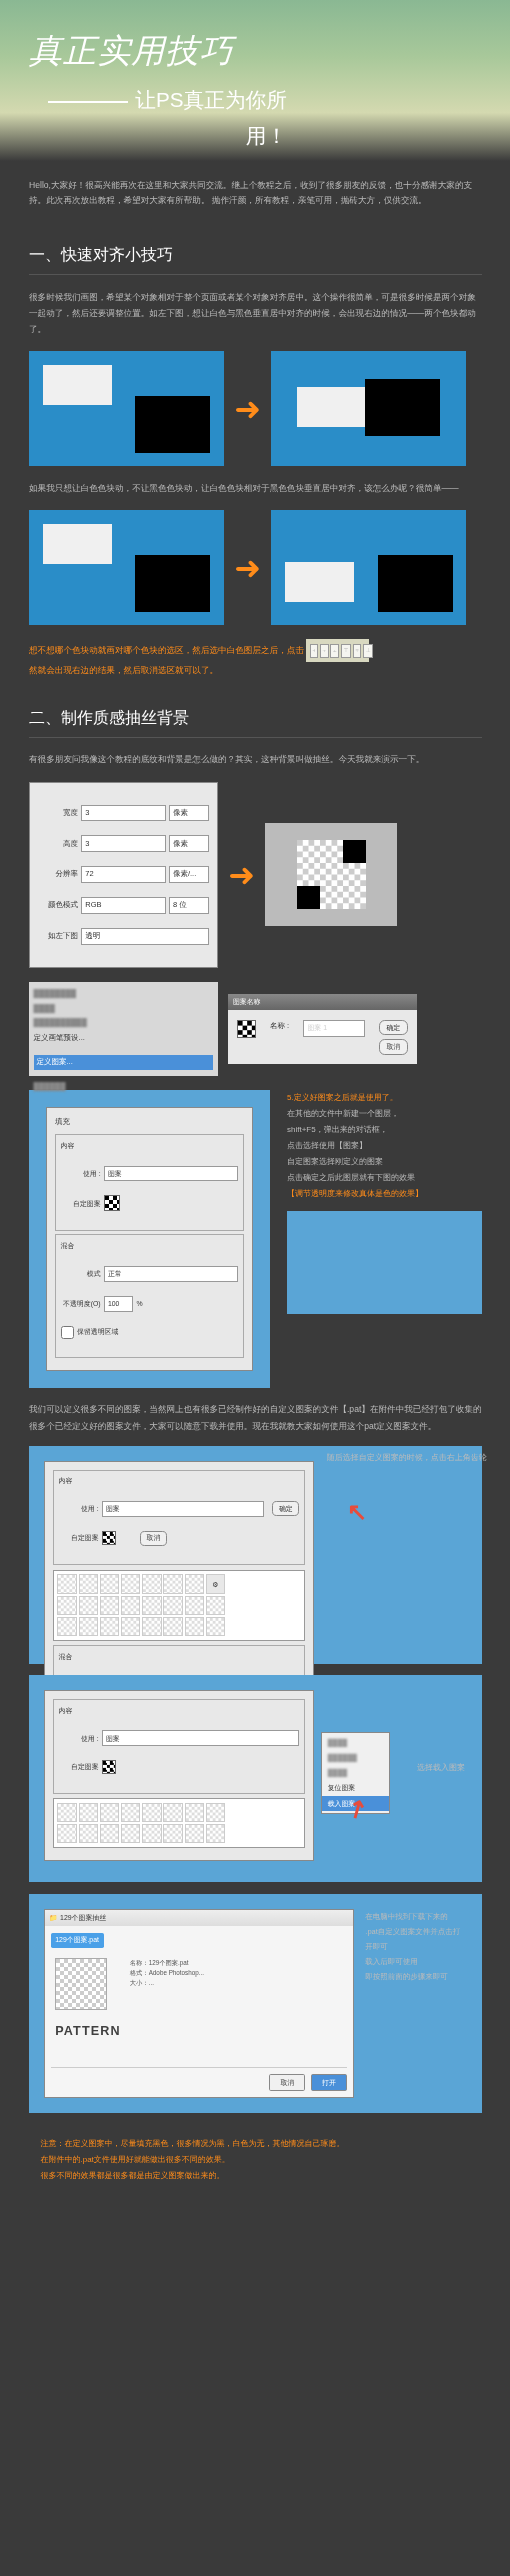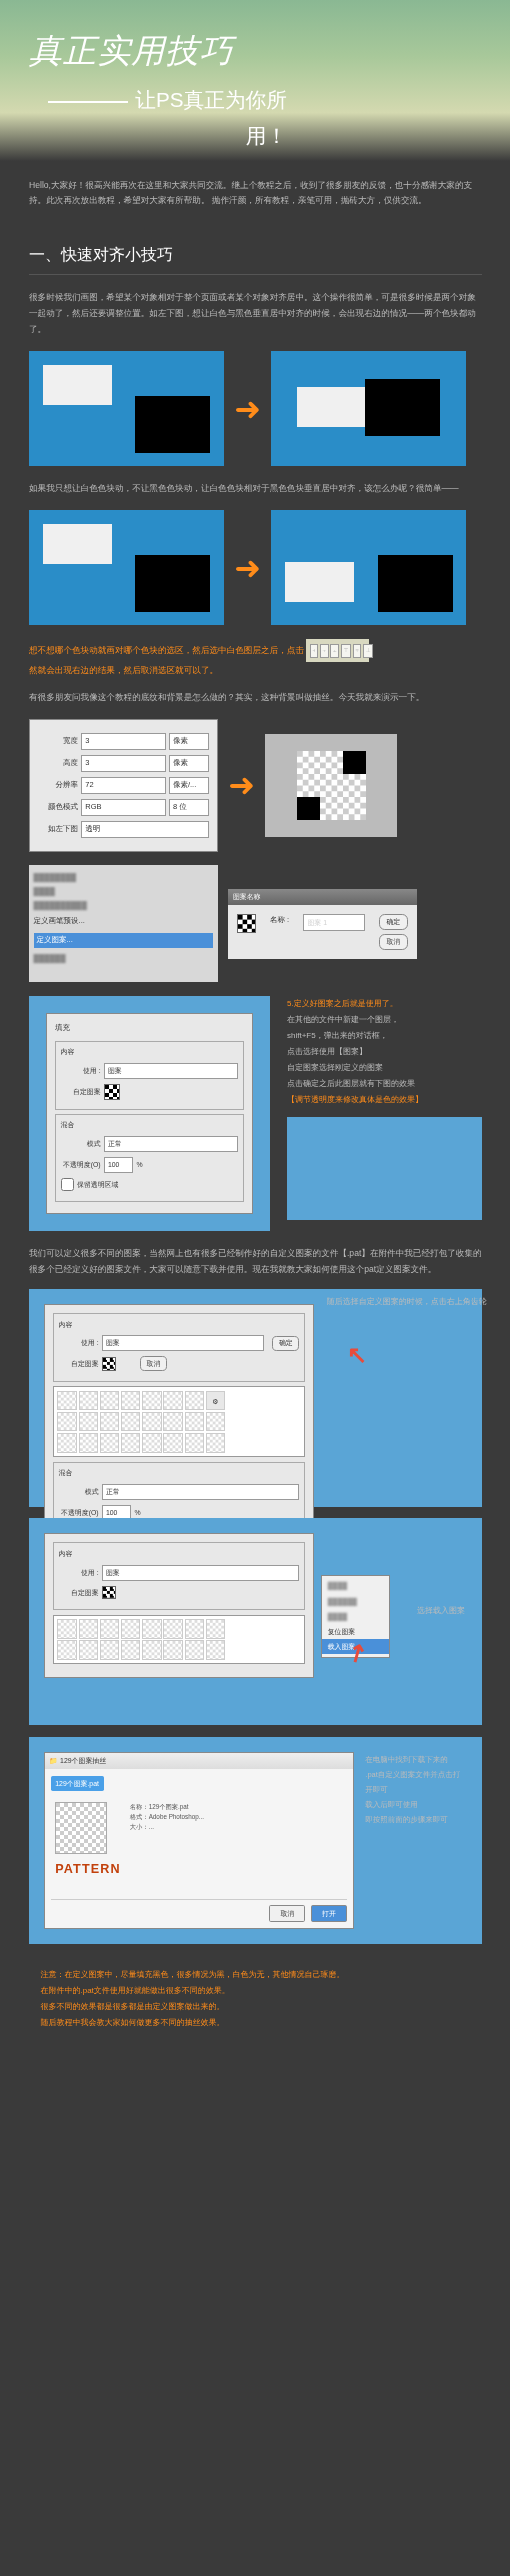--- a/index.html
+++ b/index.html
@@ -16,33 +16,33 @@
 .demo-row{display:flex;align-items:center;gap:10.3px;margin:13.8px 0}
 .blue-box{width:195px;height:115px;background:#2a8dc8;position:relative}
 .white-sq{position:absolute;background:#f0f0f0}
 .black-sq{position:absolute;background:#000}
 .arrow{color:#ff8c1a;font-size:32px}
 .small-panel{background:#d8d8c0;padding:3.4px;font-size:5.7px;width:63px;display:inline-block;vertical-align:middle}
 .small-panel .row{display:flex;gap:1.7px;margin:1.1px 0}
 .small-panel .btn{background:#f5f5f0;border:0.6px solid #999;padding:0.6px 1.7px;flex:1;text-align:center}
 .dialog{background:#e8e8e8;border:0.6px solid #888;padding:8px;font-size:7.5px;color:#333}
 .new-doc{width:189px}
-.field-row{display:flex;align-items:center;margin:5px 0;gap:3.4px}
+.field-row{display:flex;align-items:center;margin:14px 0;gap:3.4px}
 .field-row label{width:40px;text-align:right;color:#333}
 .field-row .input{background:#fff;border:0.6px solid #999;padding:1.1px 2.9px;flex:1;min-width:29px}
 .field-row .sel{background:#fff;border:0.6px solid #999;padding:1.1px 2.9px;width:40px}
 .checker-box{width:132px;height:103px;background:#bbb;display:flex;align-items:center;justify-content:center}
 .checker{width:69px;height:69px;background:repeating-conic-gradient(#fff 0 25%,#ccc 0 50%) 0 0/11.5px 11.5px;position:relative}
 .checker .b1,.checker .b2{position:absolute;width:23px;height:23px;background:#000}
 .checker .b1{top:0;right:0}
 .checker .b2{bottom:0;left:0}
 .caption{font-size:8px;color:#bbb;margin:5.7px 0}
-.menu-shot{width:189px;height:117px;background:#d8d8d8;padding:4.6px;font-size:7.5px;color:#333}
+.menu-shot{width:189px;height:94px;background:#d8d8d8;padding:4.6px;font-size:7.5px;color:#333}
 .menu-shot .blur{filter:blur(1.1px);color:#888;margin:1.7px 0}
-.menu-shot .sel{background:#4a90d9;color:#fff;padding:1.1px 2.9px;margin:5px 0}
+.menu-shot .sel{background:#4a90d9;color:#fff;padding:1.1px 2.9px;margin:11px 0}
 .pattern-name{width:189px}
 .pattern-name .hdr{background:linear-gradient(#888,#666);color:#fff;padding:2.3px 4.6px;font-size:6.9px}
 .pattern-name .body{background:#e8e8e8;padding:9.2px;display:flex;align-items:flex-start;gap:14px}
 .pattern-name .body .lbl{font-size:7.5px;color:#333}
 .pattern-name .body .inp{background:#fff;border:0.6px solid #999;padding:1.7px 3.4px;flex:1;font-size:6.9px}
 .pattern-name .body .thumb{width:18.4px;height:18.4px;background:repeating-conic-gradient(#fff 0 25%,#000 0 50%) 0 0/9.2px 9.2px;border:0.6px solid #666}
 .pattern-name .btns{display:flex;flex-direction:column;gap:3.4px}
 .pattern-name .btn{background:#f0f0f0;border:0.6px solid #888;border-radius:5.7px;padding:1.1px 6.9px;font-size:6.9px;color:#333}
 .fill-demo{display:flex;gap:17px;margin:13.8px 0}
 .fill-shot{background:#5aa5d6;padding:17px;width:264px}
@@ -59,21 +59,21 @@
 .gear-menu{background:#f0f0f0;border:0.6px solid #888;position:absolute;padding:2.3px 0;font-size:6.9px;color:#333;width:69px}
 .gear-menu .item{padding:1.7px 5.7px}
 .gear-menu .item.blur{filter:blur(0.9px);color:#999}
 .gear-menu .hl{background:#4a90d9;color:#fff;padding:1.7px 5.7px}
 .explorer{background:#f5f5f5;border:0.6px solid #888;padding:5.7px;width:356px;font-size:6.9px;color:#333}
 .explorer .titlebar{background:linear-gradient(#eee,#ddd);padding:2.3px 4.6px;margin:-5.7px -5.7px 4.6px;font-size:6.9px}
 .explorer .crumb{background:#4aa0e8;color:#fff;padding:1.7px 4.6px;border-radius:1.7px;display:inline-block;margin:2.3px 0}
 .explorer .main{display:flex;gap:9.2px;padding:8px 4.6px}
 .explorer .thumb{width:52px;height:52px;background:repeating-conic-gradient(#fff 0 25%,#ccc 0 50%) 0 0/8px 8px;border:0.6px solid #aaa}
 .explorer .meta{font-size:6.3px;color:#555;line-height:1.6}
-.explorer .pattern-label{font-size:12.6px;font-weight:bold;color:#c2410c;letter-spacing:1.1px;margin:5px 0}
+.explorer .pattern-label{font-size:12.6px;font-weight:bold;color:#404040;letter-spacing:1.1px;margin:11px 0}
 .explorer .footer{text-align:right;padding-top:5.7px;border-top:0.6px solid #ccc;margin-top:5.7px}
 .explorer .footer .btn{display:inline-block;background:#f0f0f0;border:0.6px solid #888;padding:1.7px 10.3px;margin-left:3.4px;border-radius:1.7px}
 .footnote{margin-top:23px;font-size:8px;line-height:2;padding:0 11.5px}
 </style>
 </head>
 <body>
 
 <div class="banner">
   <div class="banner-title">真正实用技巧</div>
   <div class="banner-sub">让PS真正为你所用！</div>
@@ -122,20 +122,21 @@
           <span class="btn">⫠</span>
           <span class="btn">⊤</span>
           <span class="btn">⫧</span>
           <span class="btn">⊥</span>
         </span>
     </span>
     <br><span class="highlight">然就会出现右边的结果，然后取消选区就可以了。</span>
   </div>
 
 
+  <div class="section-title">二、制作质感抽丝背景</div>
   <div class="body-text">有很多朋友问我像这个教程的底纹和背景是怎么做的？其实，这种背景叫做抽丝。今天我就来演示一下。</div>
 
   <div class="demo-row">
     <div class="dialog new-doc">
       <div class="field-row">
           <label>宽度</label>
           <span class="input">3</span>
           <span class="sel">像素</span>
         </div>
       <div class="field-row">
@@ -361,17 +362,16 @@
       <div>.pat自定义图案文件并点击打开即可</div>
       <div>载入后即可使用</div>
       <div>即按照前面的步骤来即可</div>
     </div>
   </div>
 
   <div class="footnote highlight">
     <div>注意：在定义图案中，尽量填充黑色，很多情况为黑，白色为无，其他情况自己琢磨。</div>
     <div>在附件中的.pat文件使用好就能做出很多不同的效果。</div>
     <div>很多不同的效果都是很多都是由定义图案做出来的。</div>
-    <div>随后教程中我会教大家如何做更多不同的抽丝效果。</div>
   </div>
 
 </div>
 
 
 </body></html>

